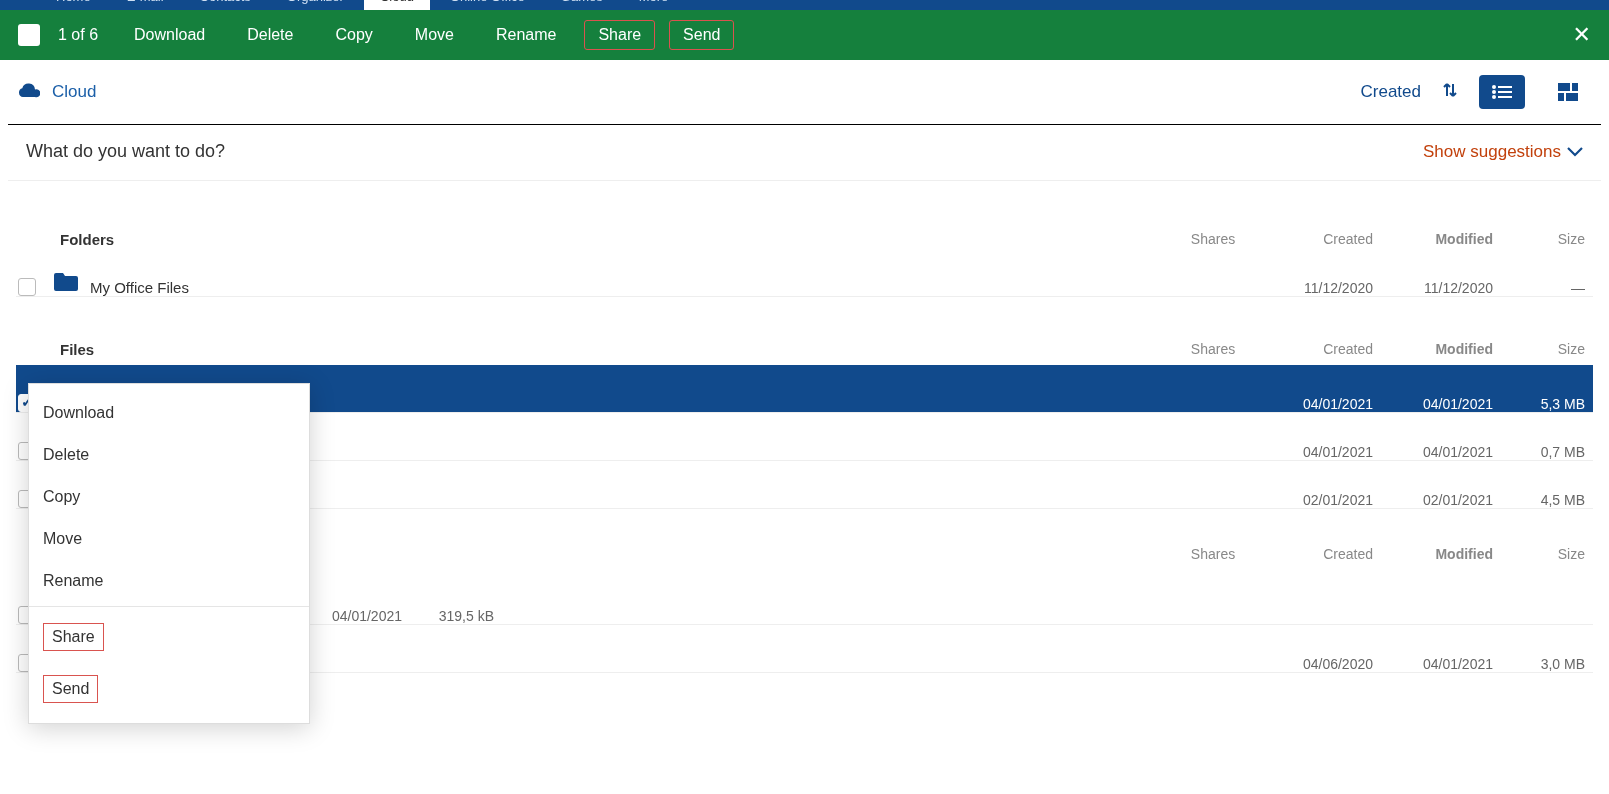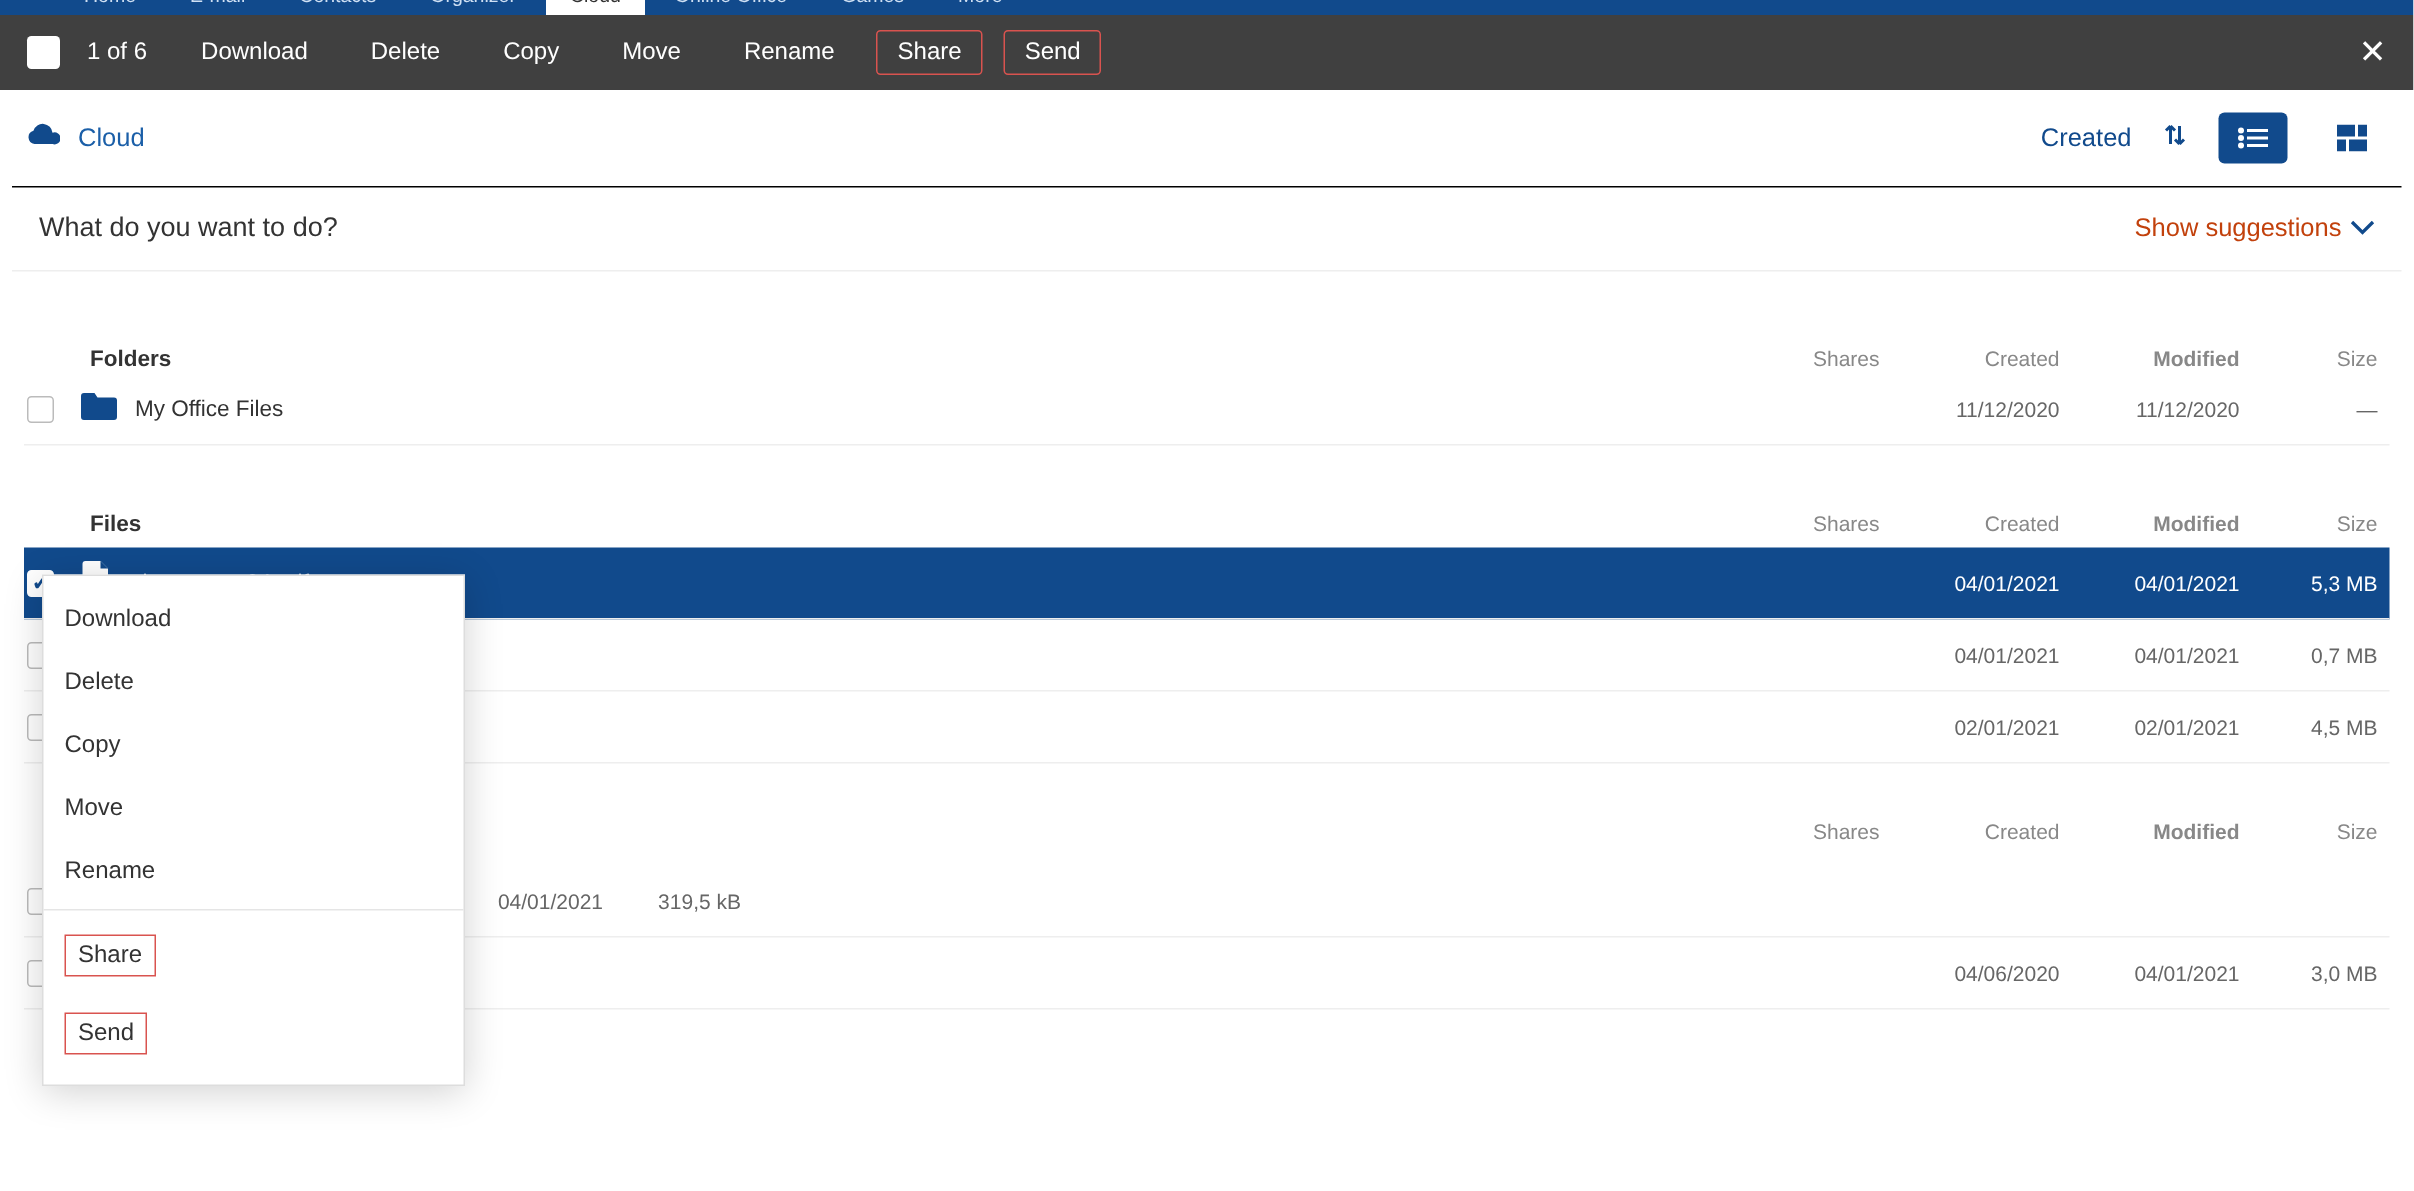--- a/index.html
+++ b/index.html
@@ -5,21 +5,21 @@
   * { box-sizing: border-box; margin: 0; padding: 0; }
   body { font-family: Arial, Helvetica, sans-serif; font-size: 14px; color: #333; background: #fff; width: 1609px; height: 794px; overflow: hidden; position: relative; }
 
   
   .topnav { background: #114a8c; height: 10px; position: relative; }
   .topnav-inner { position: absolute; top: -18px; left: 0; right: 0; height: 28px; display: flex; align-items: flex-end; padding-left: 40px; gap: 4px; }
   .topnav-item { color: #cfe0f4; font-size: 13px; padding: 4px 16px 6px; cursor: pointer; }
   .topnav-item.active { background: #fff; color: #333; border-radius: 3px 3px 0 0; }
 
   
-  .toolbar { background: #404040; height: 50px; display: flex; align-items: center; padding: 0 18px; gap: 14px; position: relative; }
+  .toolbar { background: #15803d; height: 50px; display: flex; align-items: center; padding: 0 18px; gap: 14px; position: relative; }
   .toolbar .master-check { width: 22px; height: 22px; background: #fff; border-radius: 3px; cursor: pointer; }
   .toolbar .count { color: #fff; font-size: 16px; margin-left: 4px; margin-right: 8px; }
   .toolbar-btn { color: #fff; font-size: 16px; padding: 6px 14px; cursor: pointer; border-radius: 3px; }
   .toolbar-btn.boxed { border: 1.5px solid #d9534f; padding: 5px 13px; }
   .toolbar-close { position: absolute; right: 18px; color: #fff; font-size: 22px; cursor: pointer; }
 
   
   .crumbbar { height: 64px; display: flex; align-items: center; padding: 0 18px; border-bottom: 0; }
   .cloud-icon { color: #114a8c; font-size: 20px; width: 34px; }
   .crumb-link { color: #1b5fa8; font-size: 17px; cursor: pointer; }
@@ -34,26 +34,26 @@
   .prompt { display: flex; align-items: center; padding: 16px 18px 18px; border-top: 1px solid #000000; border-bottom: 1px solid #eee; margin: 0 8px; gap: 16px; }
   .prompt-text { color: #333; font-size: 18px; }
   .prompt-right { margin-left: auto; color: #c2410c; font-size: 17px; cursor: pointer; display: flex; align-items: center; gap: 6px; }
 
   
   .content { padding: 0 16px; position: relative; }
   .section-head { display: flex; align-items: center; padding: 48px 0 0 44px; height: 68px; }
   .section-title { font-weight: bold; font-size: 15px; }
   .cols { margin-left: auto; display: flex; gap: 0; color: #888; font-size: 14px; }
   .col { text-align: right; }
-  .col.shares  { width: 80px; }
+  .col.shares  { width: 80px; text-align: center; }
   .col.created { width: 120px; }
   .col.modified{ width: 120px; font-weight: bold; }
   .col.size    { width: 100px; padding-right: 8px; }
 
-  .row { display: flex; align-items: center; height: 48px; border-bottom: 1px solid #eee; padding-right: 0; }
+  .row { display: flex; align-items: flex-end; height: 48px; border-bottom: 1px solid #eee; padding-right: 0; }
   .row .chk { width: 18px; height: 18px; border: 1px solid #bbb; border-radius: 3px; margin: 0 18px 0 2px; cursor: pointer; flex-shrink: 0; }
   .row .icon { width: 28px; font-size: 20px; color: #114a8c; flex-shrink: 0; }
   .row .name { font-size: 15px; color: #333; flex: 1; padding-left: 8px; }
   .row .shares  { width: 80px;  text-align: right; color: #666; font-size: 14px; }
   .row .created { width: 120px; text-align: right; color: #666; font-size: 14px; }
   .row .modified{ width: 120px; text-align: right; color: #666; font-size: 14px; }
   .row .size    { width: 100px; text-align: right; color: #666; font-size: 14px; padding-right: 8px; }
 
   .row.selected { background: #114a8c; }
   .row.selected .name, .row.selected .created, .row.selected .modified, .row.selected .size { color: #fff; }

